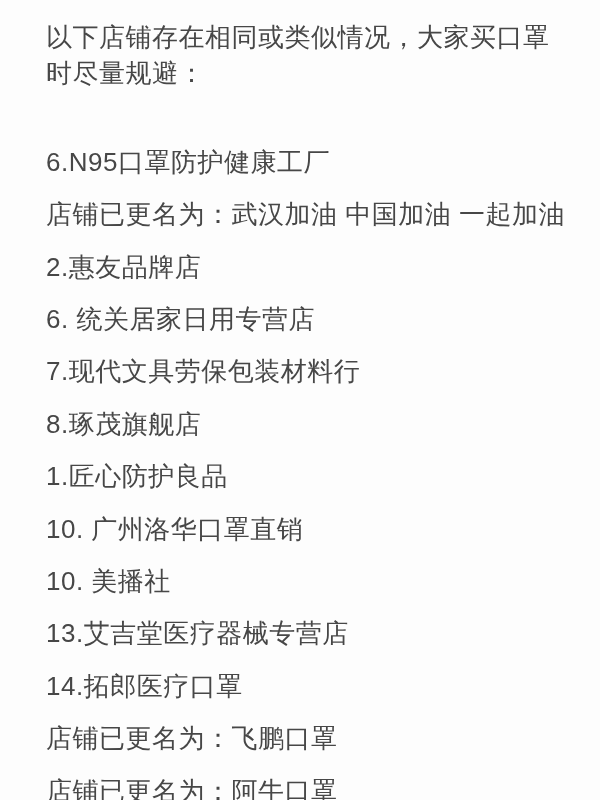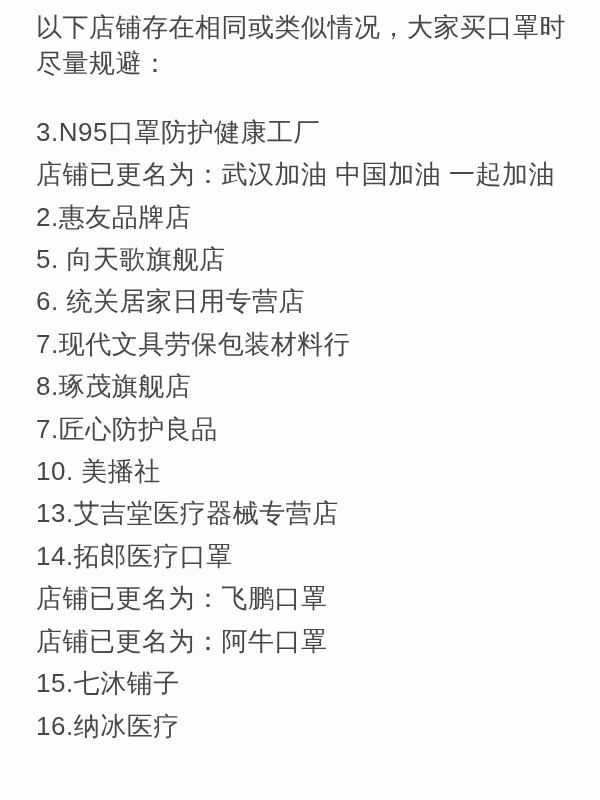--- a/index.html
+++ b/index.html
@@ -18,43 +18,43 @@
     width: 600px;
     height: 800px;
     overflow: hidden;
     padding: 3px 10px 0 30px;
     color: #474747;
     font-size: 26px;
     line-height: 36.4px;
     letter-spacing: 0.5px;
   }
   .para {
-    margin: 6px;
+    margin: 16px;
     white-space: pre-wrap;
     word-break: break-all;
   }
   .para-gap {
     height: 20px;
   }
 </style>
 </head>
 <body>
 
 <div class="doc">
   <p class="para">以下店铺存在相同或类似情况，大家买口罩时尽量规避：</p>
   <div class="para-gap"></div>
   <div id="shop-list">
-      <p class="para">3.N95口罩防护健康工厂</p>
+      <p class="para">6.N95口罩防护健康工厂</p>
       <p class="para">店铺已更名为：武汉加油 中国加油 一起加油</p>
       <p class="para">2.惠友品牌店</p>
-      <p class="para">5. 向天歌旗舰店</p>
       <p class="para">6. 统关居家日用专营店</p>
       <p class="para">7.现代文具劳保包装材料行</p>
       <p class="para">8.琢茂旗舰店</p>
-      <p class="para">7.匠心防护良品</p>
+      <p class="para">1.匠心防护良品</p>
+      <p class="para">10. 广州洛华口罩直销</p>
       <p class="para">10. 美播社</p>
       <p class="para">13.艾吉堂医疗器械专营店</p>
       <p class="para">14.拓郎医疗口罩</p>
       <p class="para">店铺已更名为：飞鹏口罩</p>
       <p class="para">店铺已更名为：阿牛口罩</p>
       <p class="para">15.七沐铺子</p>
       <p class="para">16.纳冰医疗</p>
     </div>
 </div>
 

